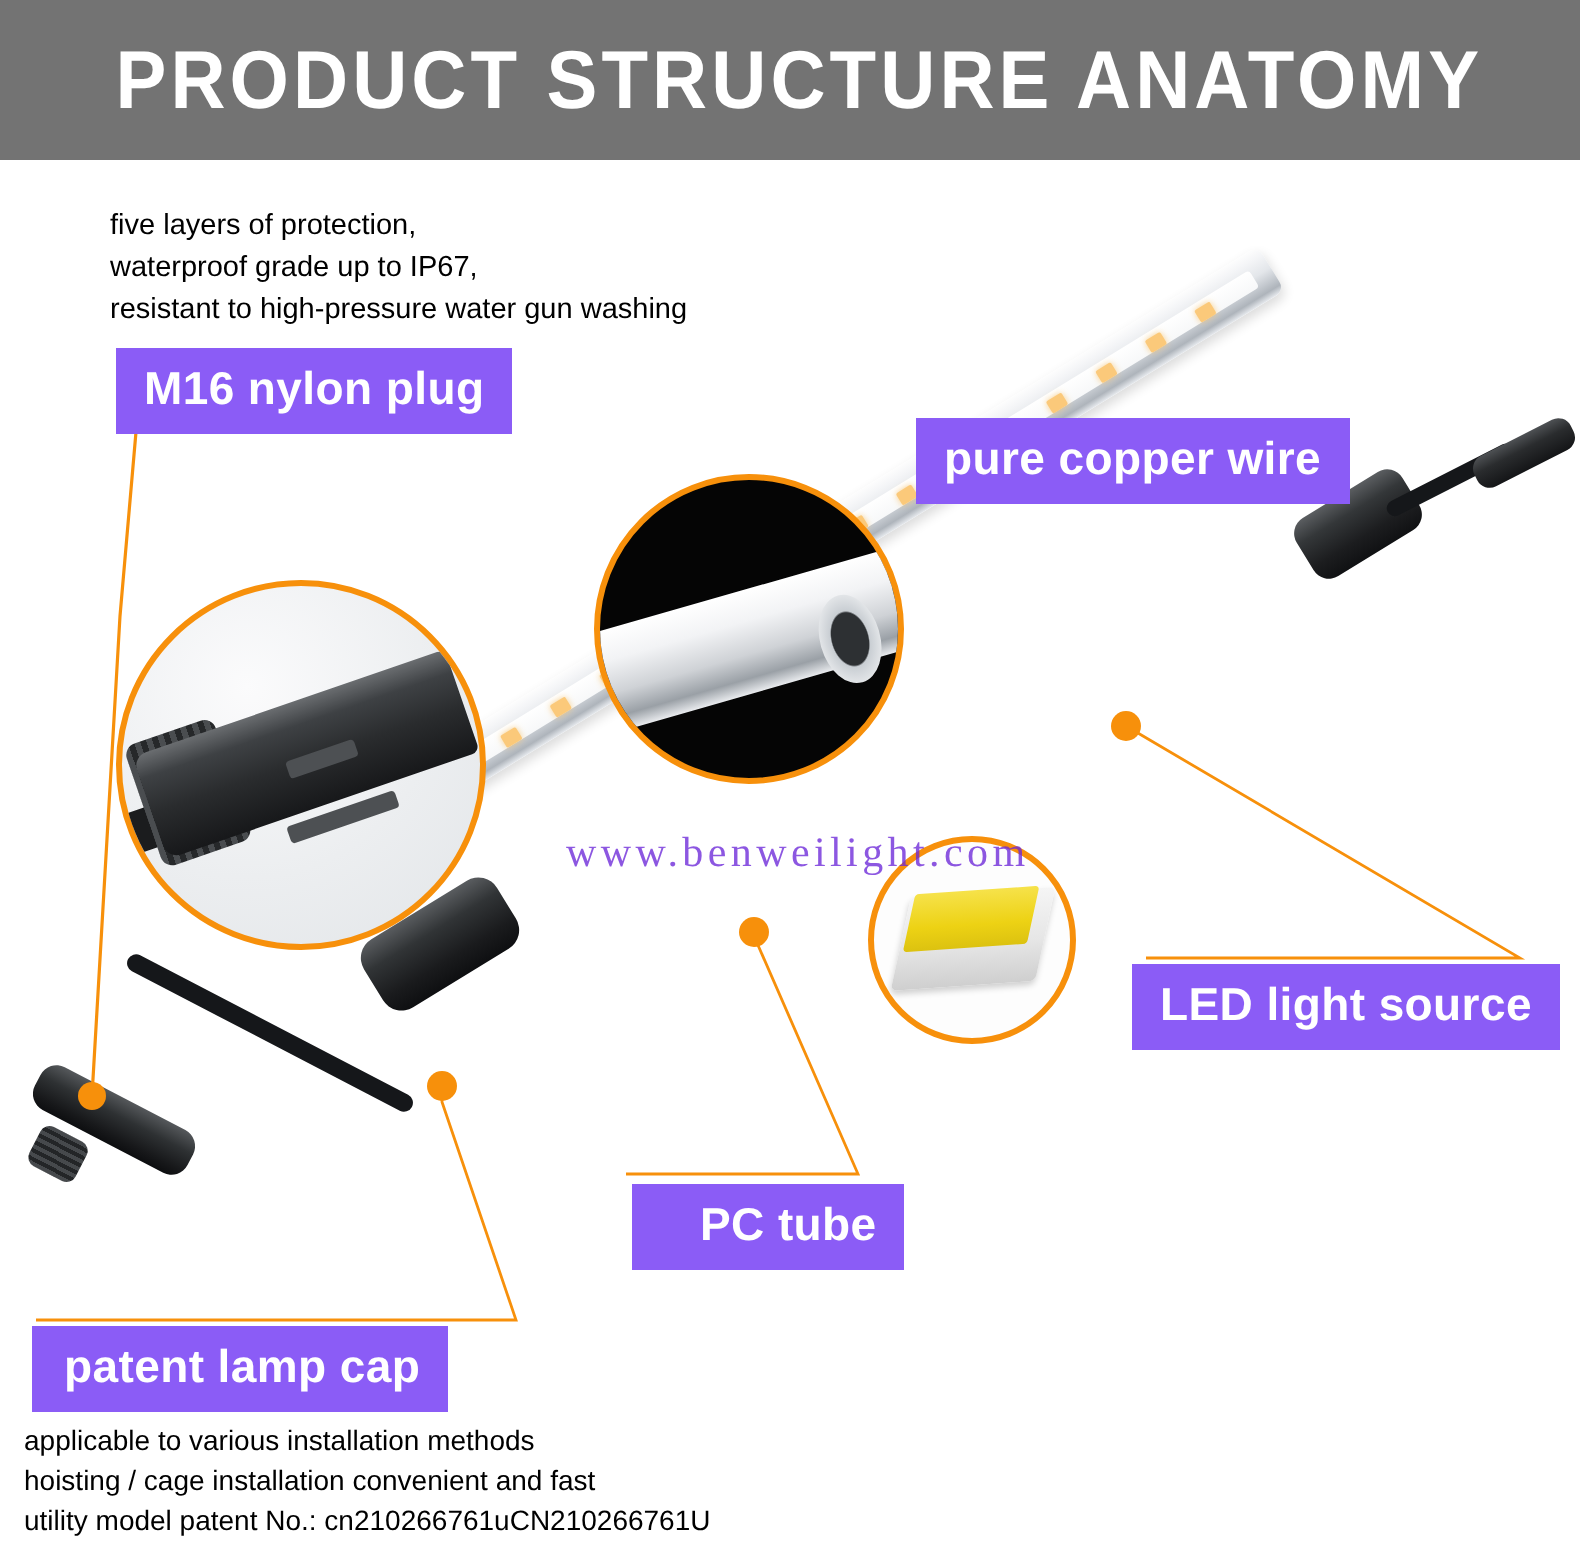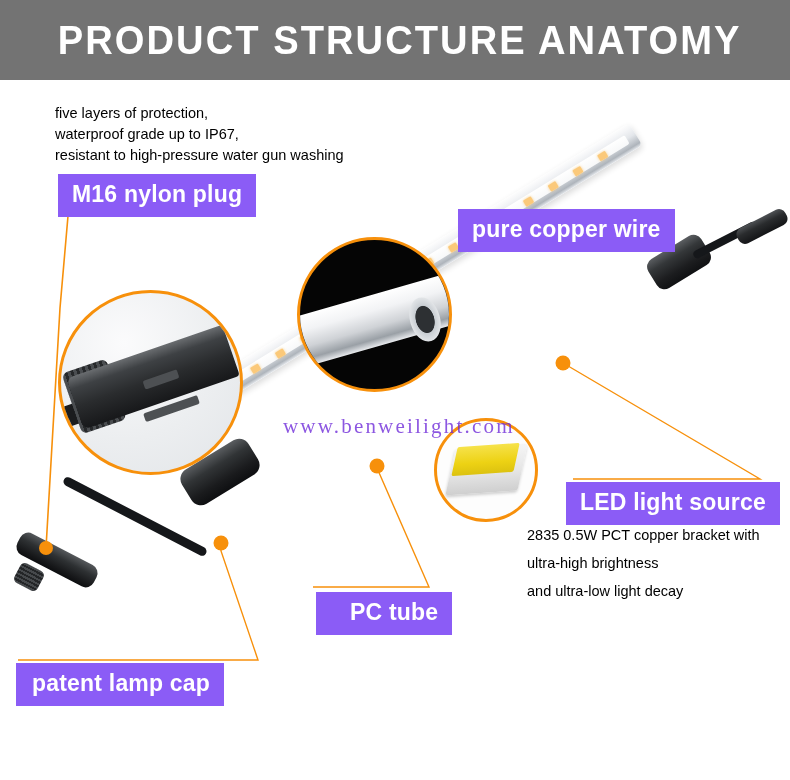--- a/index.html
+++ b/index.html
@@ -252,21 +252,21 @@
   <div class="watermark">www.benweilight.com</div>
 
   <div class="textblock" style="left:55px; top:103px; width:360px;">five layers of protection,
 waterproof grade up to IP67,
 resistant to high-pressure water gun washing</div>
   <div class="tag" style="left:58px; top:174px;">M16 nylon plug</div>
 
   <div class="tag" style="left:566px; top:482px;">LED light source</div>
 
   <div class="tag" style="left:458px; top:209px;">pure copper wire</div>
-  <div class="textblock" style="left:527px; top:521px; width:262px; line-height:28px;">2835  0.5W  PCT copper bracket with
-ultra-high brightness
-and ultra-low light decay</div>
 
   <div class="tag" style="left:316px; top:592px;padding-left:34px;">PC tube</div>
 
   <div class="tag" style="left:16px; top:663px;padding-left:16px;">patent lamp cap</div>
+  <div class="textblock small" style="left:12px; top:710px; width:420px;">applicable to various installation methods
+hoisting / cage installation    convenient and fast
+utility model patent No.: cn210266761uCN210266761U</div>
 
 </div>
 
 </body></html>

